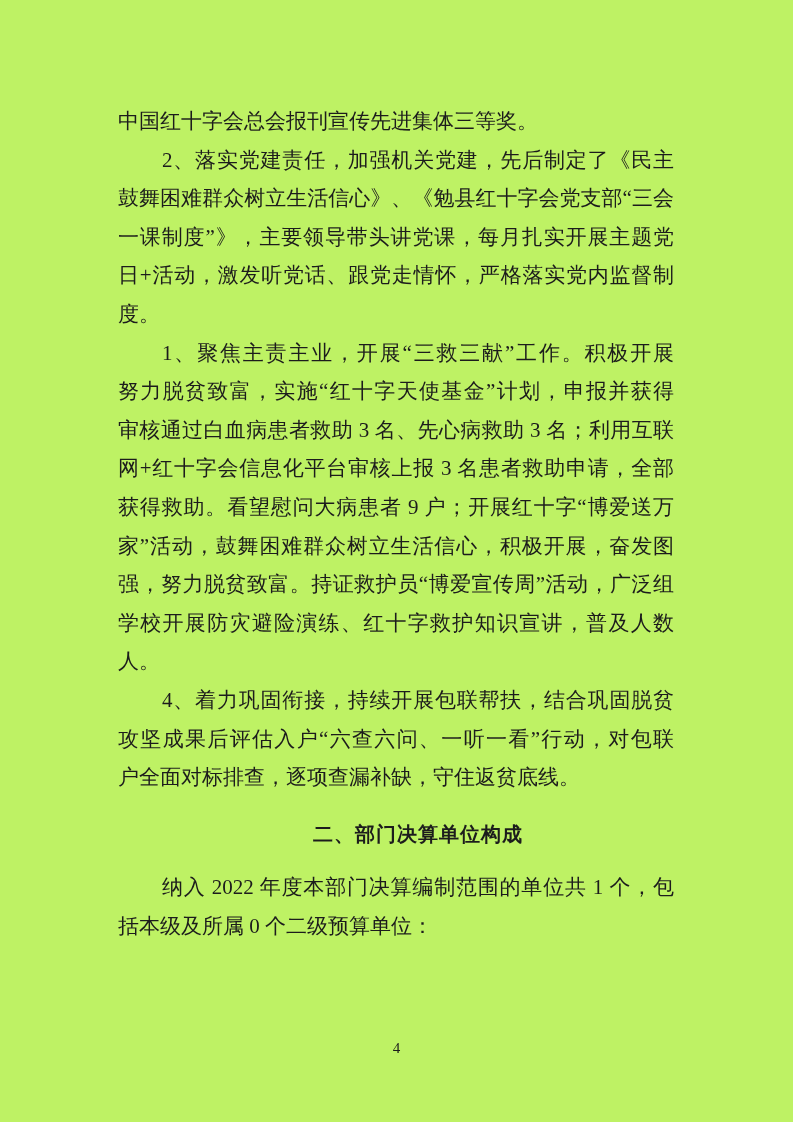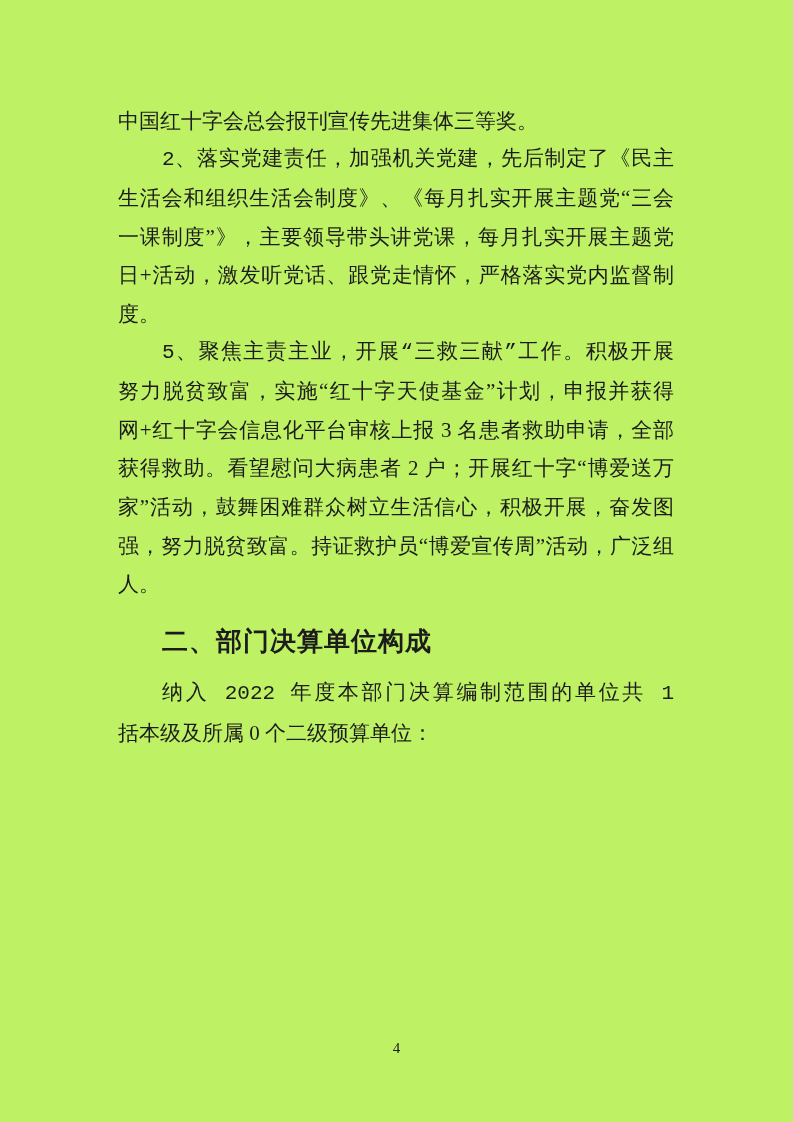--- a/index.html
+++ b/index.html
@@ -30,31 +30,30 @@
     text-align: justify;
     text-align-last: justify;
     overflow: hidden;
   }
   .line.last {
     text-align: left;
     text-align-last: auto;
   }
   .line.indent {
     text-indent: 44px;
-    font-family: Liberation Mono, monospace;
   }
   .heading-para {
     margin-top: 18px;
     margin-bottom: 15px;
   }
   .line.heading {
     font-family: "Liberation Sans", "DejaVu Sans", sans-serif;
     font-weight: 700;
-    font-size: 26px;
-    text-align: left;
+    font-size: 20px;
+    text-align: center;
     text-align-last: auto;
     text-indent: 44px;
     letter-spacing: 1px;
   }
   .footer {
     position: absolute;
     top: 1038px;
     left: 0;
     width: 100%;
     text-align: center;
@@ -65,33 +64,40 @@
 </head>
 <body>
 
 <div class="page">
   <div class="content">
       <div class="para">
         <div class="line last">中国红十字会总会报刊宣传先进集体三等奖。</div>
       </div>
       <div class="para">
         <div class="line indent">2、落实党建责任，加强机关党建，先后制定了《民主</div>
-        <div class="line">生活会和组织生活会制度》、《每月扎实开展主题党“三会</div>
+        <div class="line">鼓舞困难群众树立生活信心》、《勉县红十字会党支部“三会</div>
         <div class="line">一课制度”》，主要领导带头讲党课，每月扎实开展主题党</div>
         <div class="line">日+活动，激发听党话、跟党走情怀，严格落实党内监督制</div>
         <div class="line last">度。</div>
       </div>
       <div class="para">
-        <div class="line indent">5、聚焦主责主业，开展“三救三献”工作。积极开展</div>
+        <div class="line indent">1、聚焦主责主业，开展“三救三献”工作。积极开展</div>
         <div class="line">努力脱贫致富，实施“红十字天使基金”计划，申报并获得</div>
+        <div class="line">审核通过白血病患者救助 3 名、先心病救助 3 名；利用互联</div>
         <div class="line">网+红十字会信息化平台审核上报 3 名患者救助申请，全部</div>
-        <div class="line">获得救助。看望慰问大病患者 2 户；开展红十字“博爱送万</div>
+        <div class="line">获得救助。看望慰问大病患者 9 户；开展红十字“博爱送万</div>
         <div class="line">家”活动，鼓舞困难群众树立生活信心，积极开展，奋发图</div>
         <div class="line">强，努力脱贫致富。持证救护员“博爱宣传周”活动，广泛组</div>
+        <div class="line">学校开展防灾避险演练、红十字救护知识宣讲，普及人数</div>
         <div class="line last">人。</div>
+      </div>
+      <div class="para">
+        <div class="line indent">4、着力巩固衔接，持续开展包联帮扶，结合巩固脱贫</div>
+        <div class="line">攻坚成果后评估入户“六查六问、一听一看”行动，对包联</div>
+        <div class="line last">户全面对标排查，逐项查漏补缺，守住返贫底线。</div>
       </div>
       <div class="heading-para">
         <div class="line indent last heading">二、部门决算单位构成</div>
       </div>
       <div class="para">
         <div class="line indent">纳入 2022 年度本部门决算编制范围的单位共 1 个，包</div>
         <div class="line last">括本级及所属 0 个二级预算单位：</div>
       </div>
     </div>
   <div class="footer">4</div>

